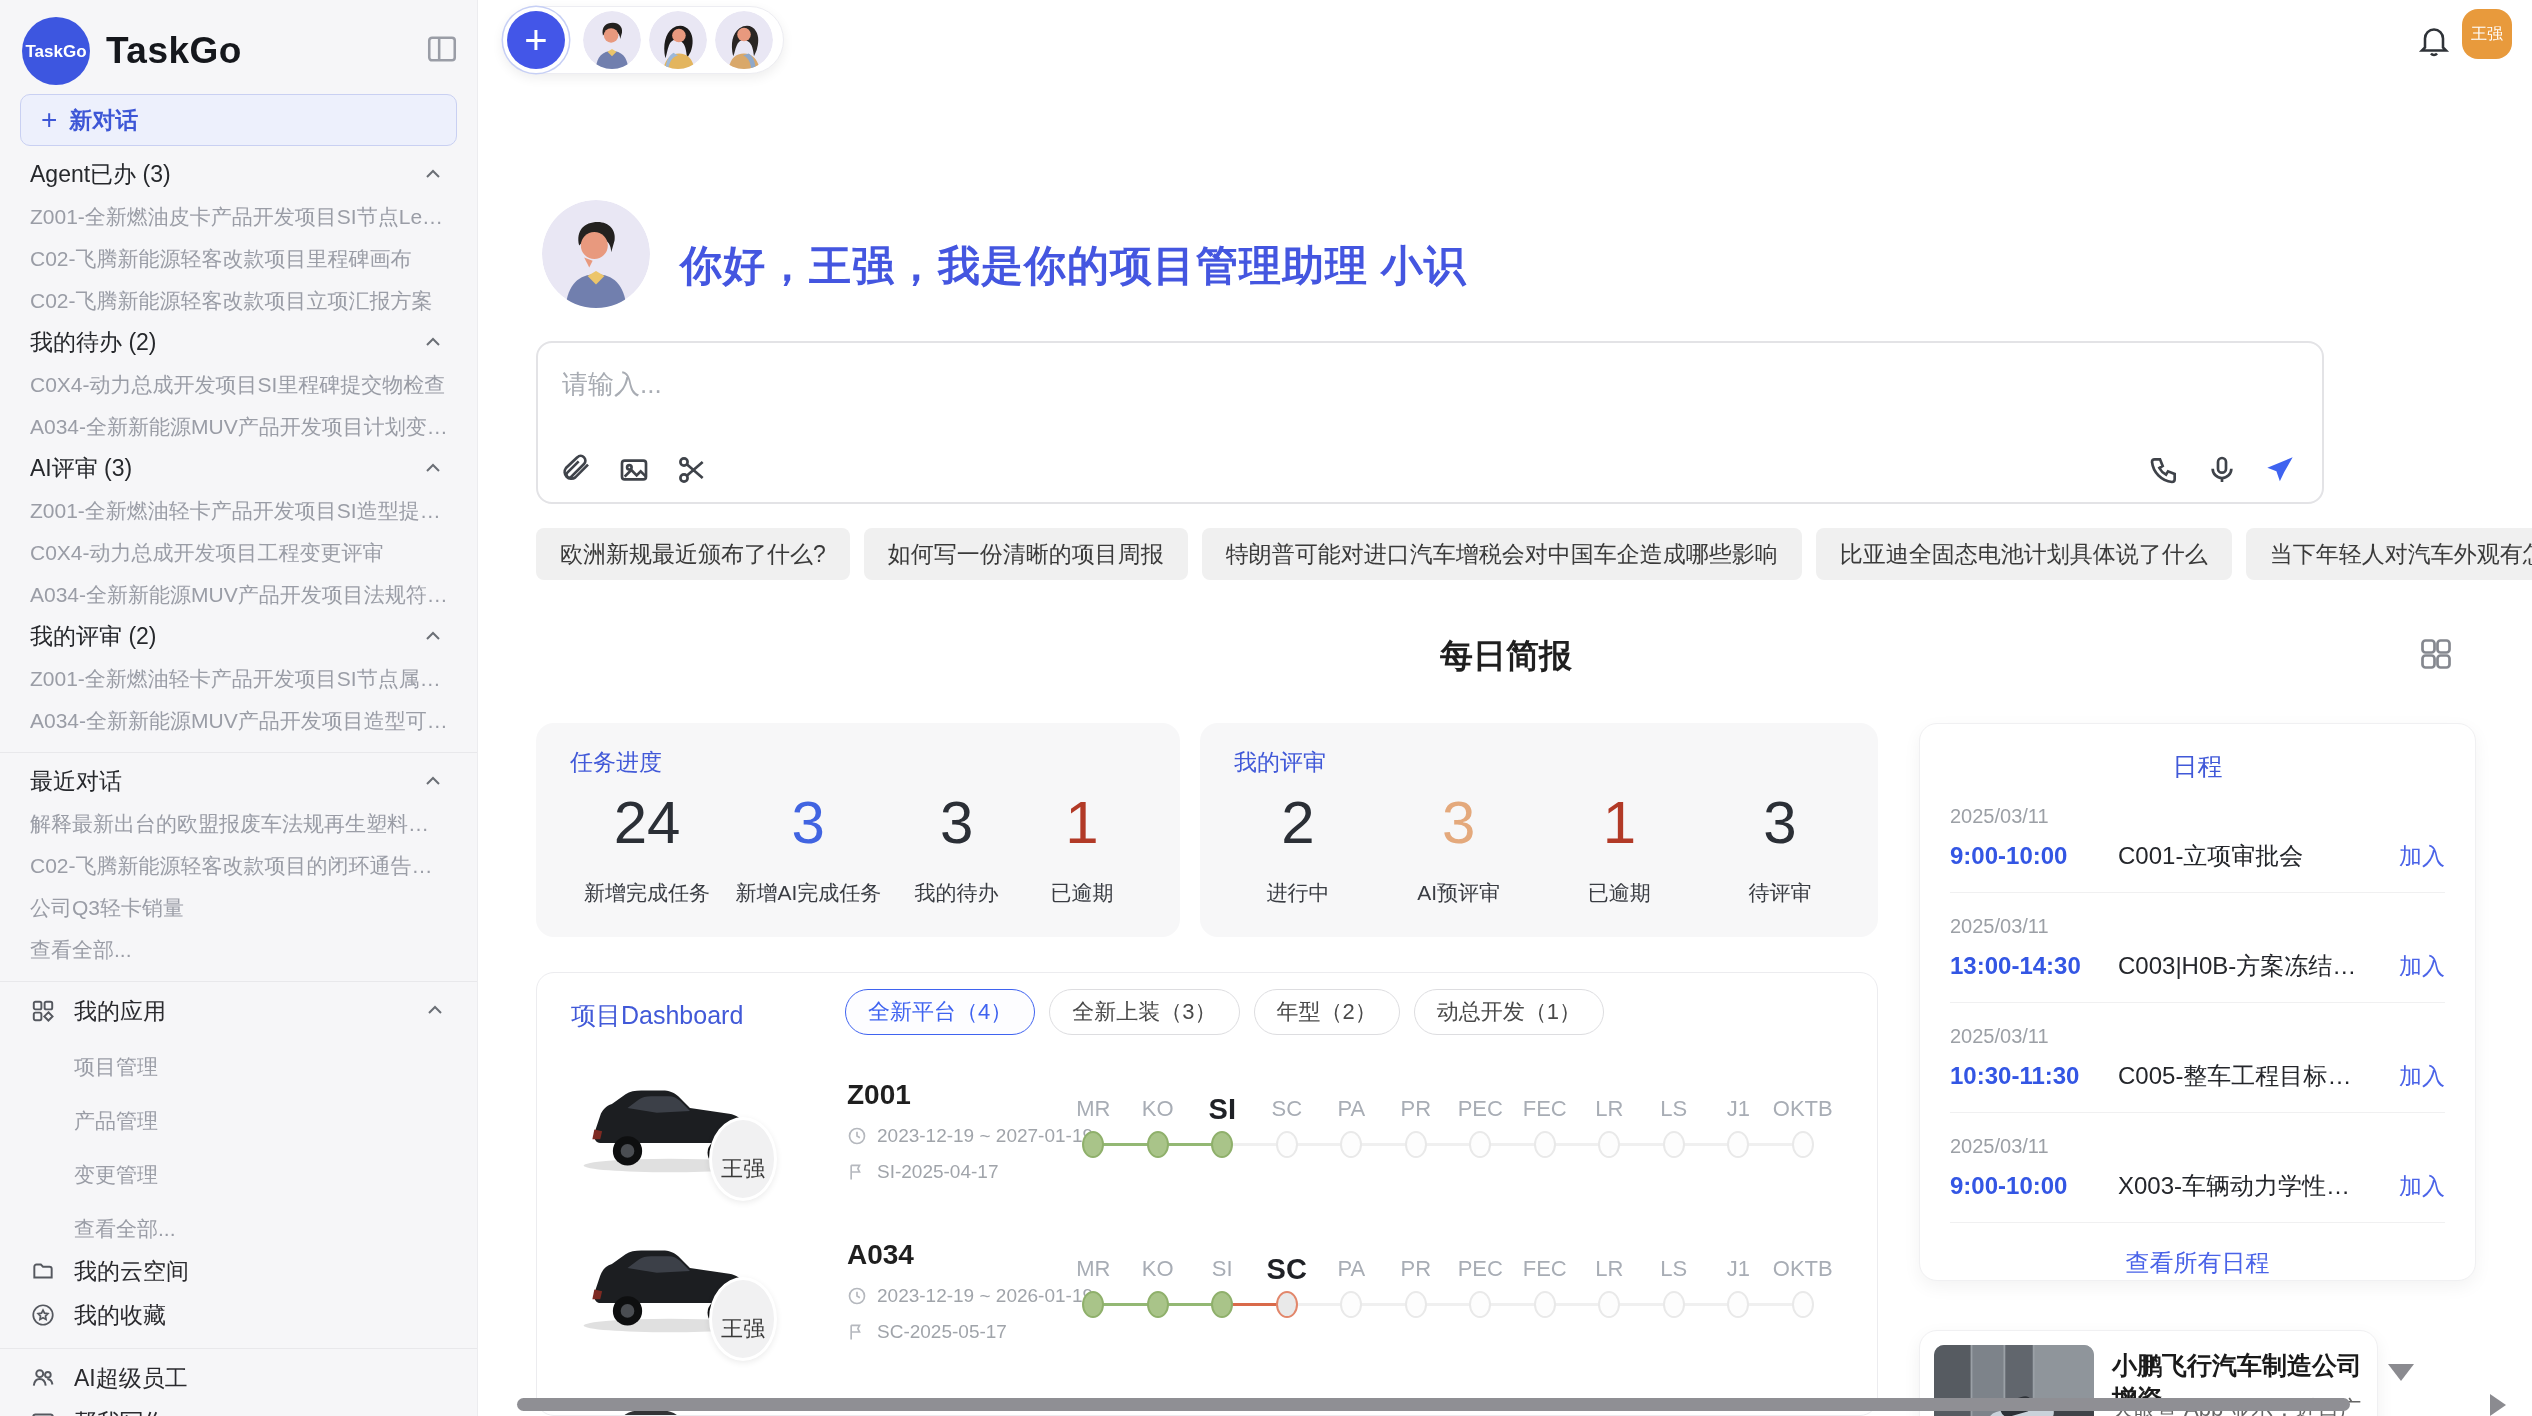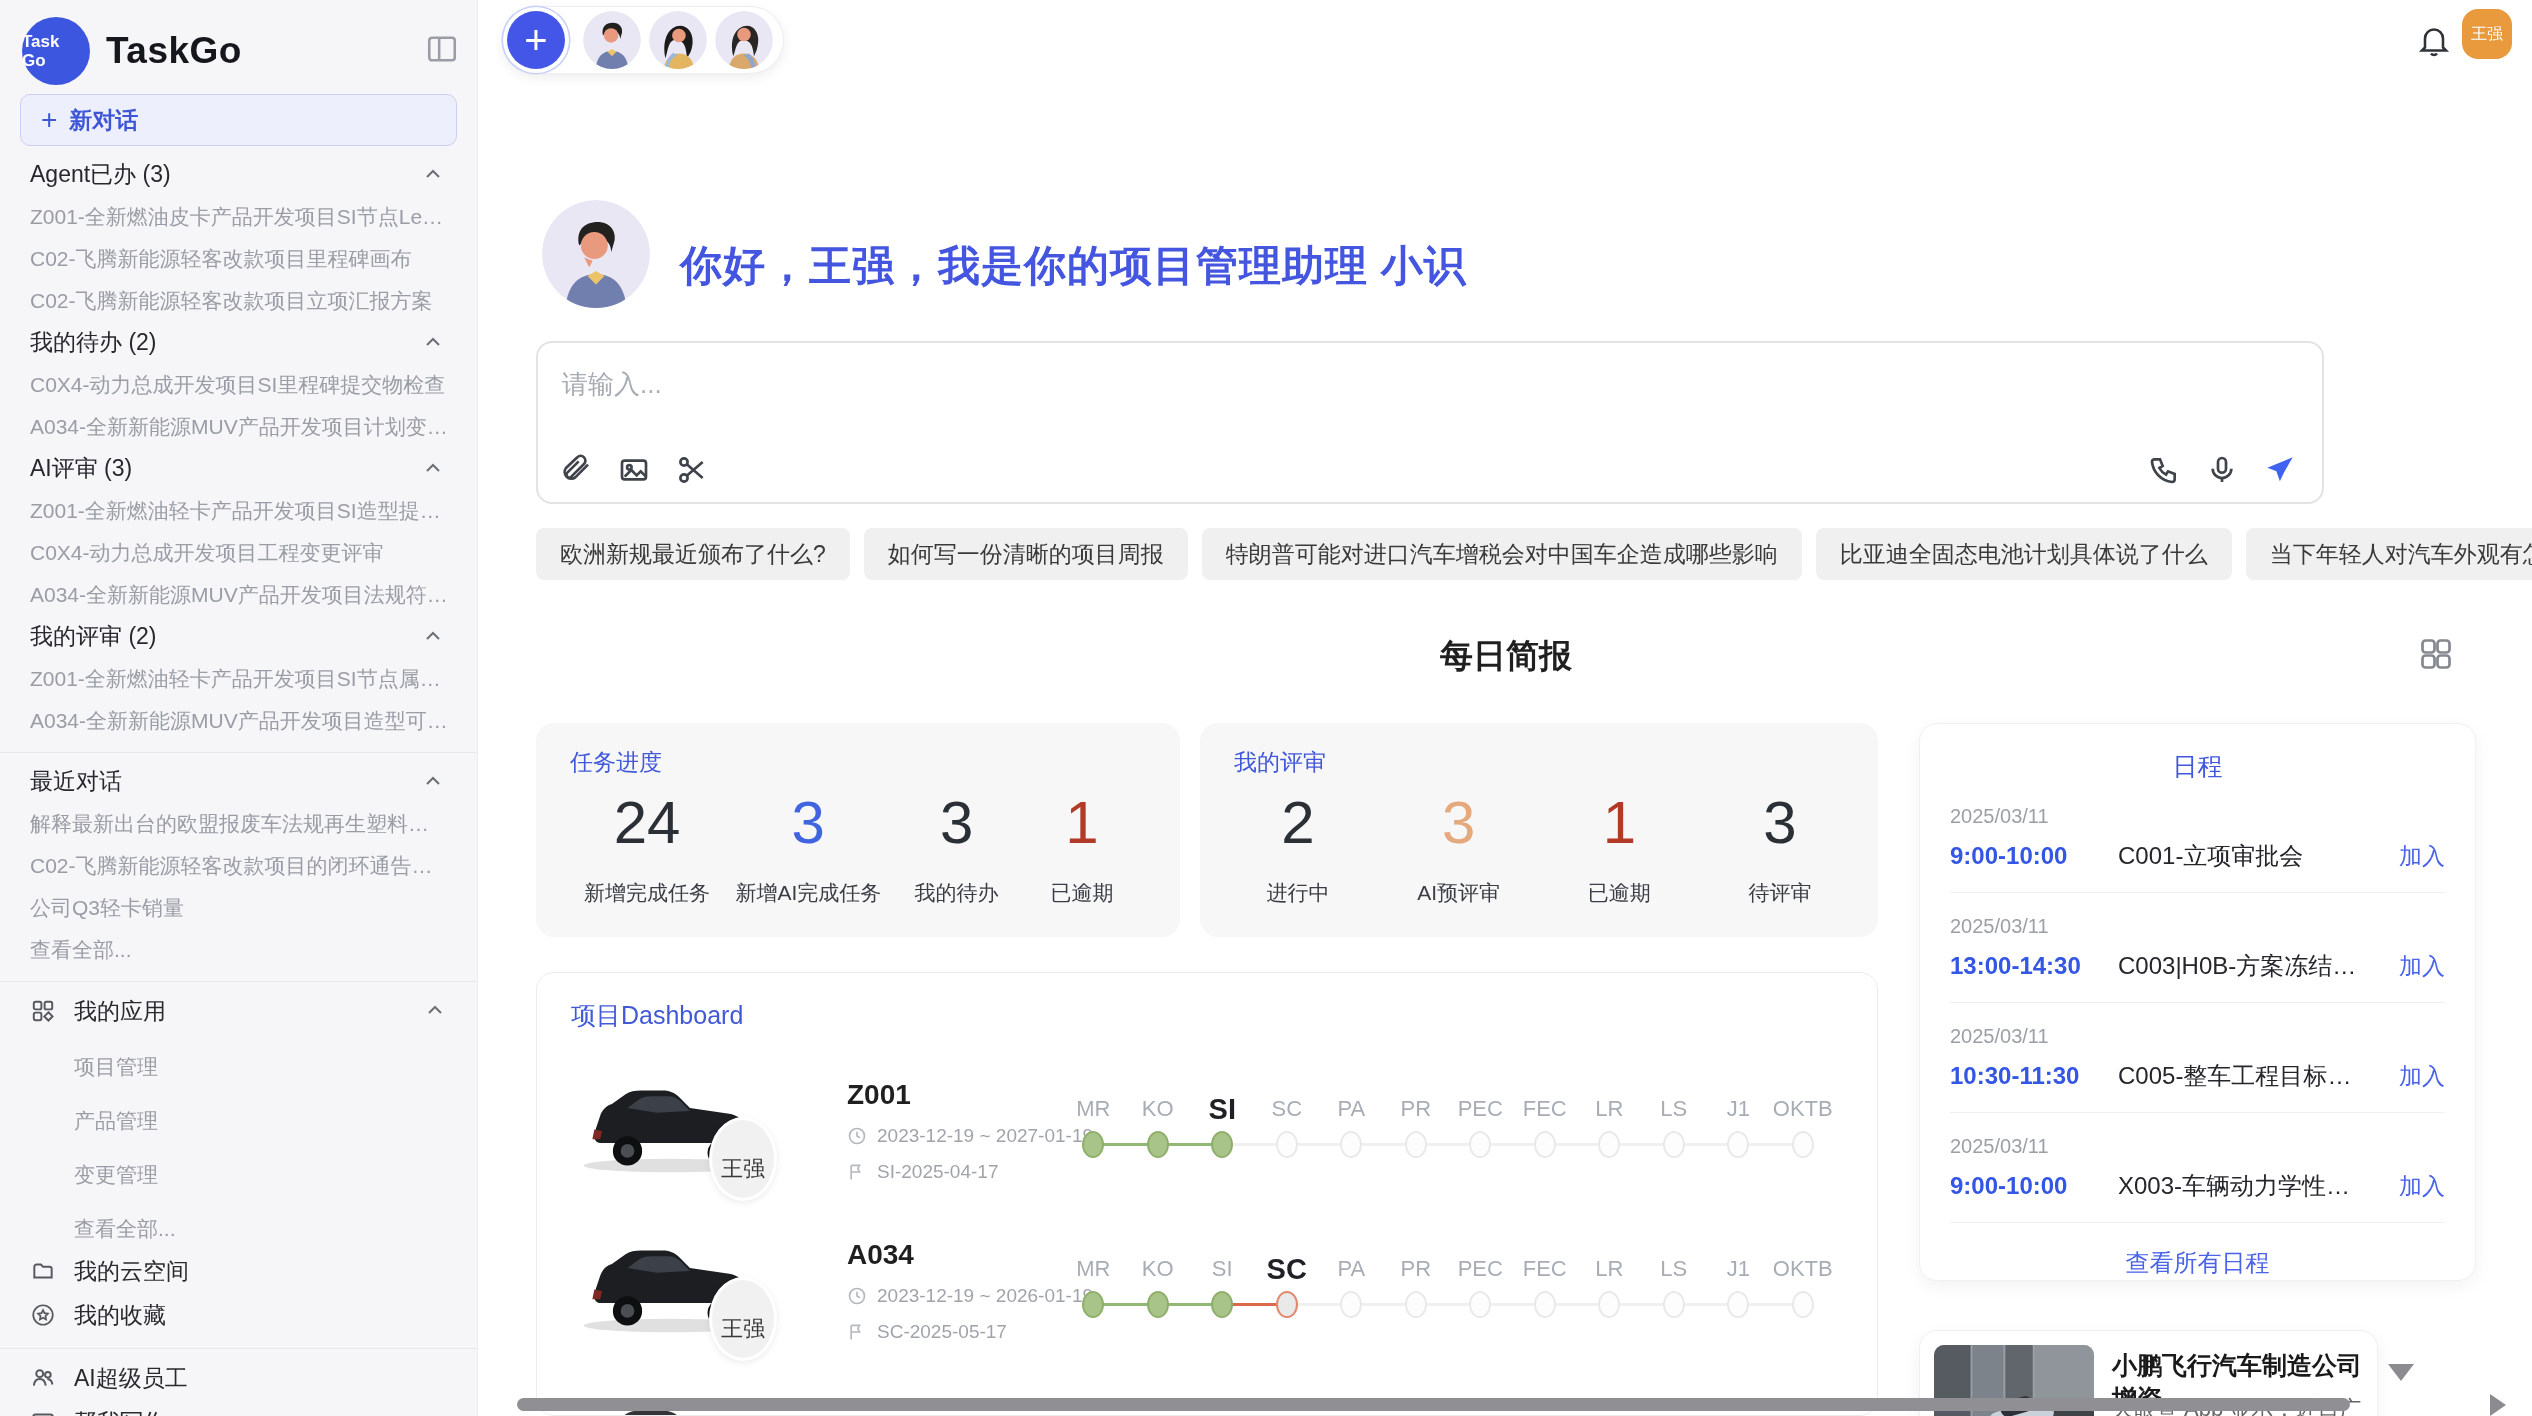--- a/index.html
+++ b/index.html
@@ -5,21 +5,21 @@
 <style>
   html,body{margin:0;padding:0;background:#fff;}
   .stage{position:relative;width:2532px;height:1416px;overflow:hidden;background:#fff;
     font-family:"Liberation Sans","DejaVu Sans",sans-serif;color:#333;}
   svg{display:block;}
   
   .sidebar{position:absolute;left:0;top:0;width:478px;height:1416px;background:#F6F6F8;
     border-right:1px solid #ECECEF;box-sizing:border-box;padding:14px 0 0 0;overflow:hidden;}
   .logo-row{display:flex;align-items:center;padding:4px 22px;height:66px;position:relative;}
   .logo-circle{width:68px;height:68px;border-radius:50%;background:#3D56E0;color:#fff;display:flex;
-    flex-direction:column;justify-content:center;font-size:17px;font-weight:700;line-height:19px;}
+    align-items:center;justify-content:center;font-size:17px;font-weight:700;line-height:19px;}
   .app-title{font-size:37px;font-weight:700;color:#15171C;margin-left:16px;letter-spacing:.5px;}
   .collapse-btn{position:absolute;right:18px;top:18px;width:34px;height:34px;cursor:pointer;color:#9A9DA6;}
   .new-chat{margin:6px 20px 0 20px;height:50px;border-radius:10px;background:#EDF0FC;border:1px solid #C9D0F2;
     display:flex;align-items:center;padding:0 0 0 20px;color:#3D56D6;font-size:23px;font-weight:600;cursor:pointer;}
   .new-chat .plus{font-size:28px;font-weight:400;margin-right:12px;line-height:1;}
   .sec-head{display:flex;align-items:center;margin:14px 30px 0 30px;height:28px;
     font-size:23px;color:#26282C;position:relative;}
   .sec-head .chev{position:absolute;right:2px;top:3px;width:24px;height:24px;color:#6B6F76;cursor:pointer;}
   .sec-list{list-style:none;margin:0;padding:0 28px 0 30px;}
   .sec-list li{margin-top:16px;height:26px;line-height:26px;font-size:21px;color:#9A9DA6;
@@ -462,20 +462,27 @@
 
         <div class="stat">
           <div class="stat-value dark">3</div>
           <div class="stat-label">待评审</div>
         </div>
       </div>
   </div>
 
   <div class="dash">
     <div class="dash-title">项目Dashboard</div>
+    <div class="tabs">
+
+    <button class="tab active">全新平台（4）</button>
+        <button class="tab">全新上装（3）</button>
+        <button class="tab">年型（2）</button>
+        <button class="tab">动总开发（1）</button>
+      </div>
 
     <div class="proj-row r1">
       <span class="car">
         <svg viewBox="0 0 210 115">
             <ellipse cx="105" cy="103" rx="88" ry="7" fill="rgba(0,0,0,.12)"></ellipse>
             <path d="M28 70l6-18c2-6 6-10 12-12l14-10c4-3 10-4 16-4h22c6 0 12 2 16 6l12 12 40 6c8 1 14 6 15 12l2 12c0 4-2 6-6 6H34c-4 0-7-4-6-10z" fill="#1C1E21"></path>
             <path d="M62 44l12-9c3-2 7-3 12-3h18c5 0 9 2 12 5l10 10-34 2z" fill="#3C4048"></path>
             <circle cx="62" cy="88" r="15" fill="#0E0F10"></circle>
             <circle cx="62" cy="88" r="7" fill="#4A4D52"></circle>
             <circle cx="158" cy="90" r="14" fill="#0E0F10"></circle>

